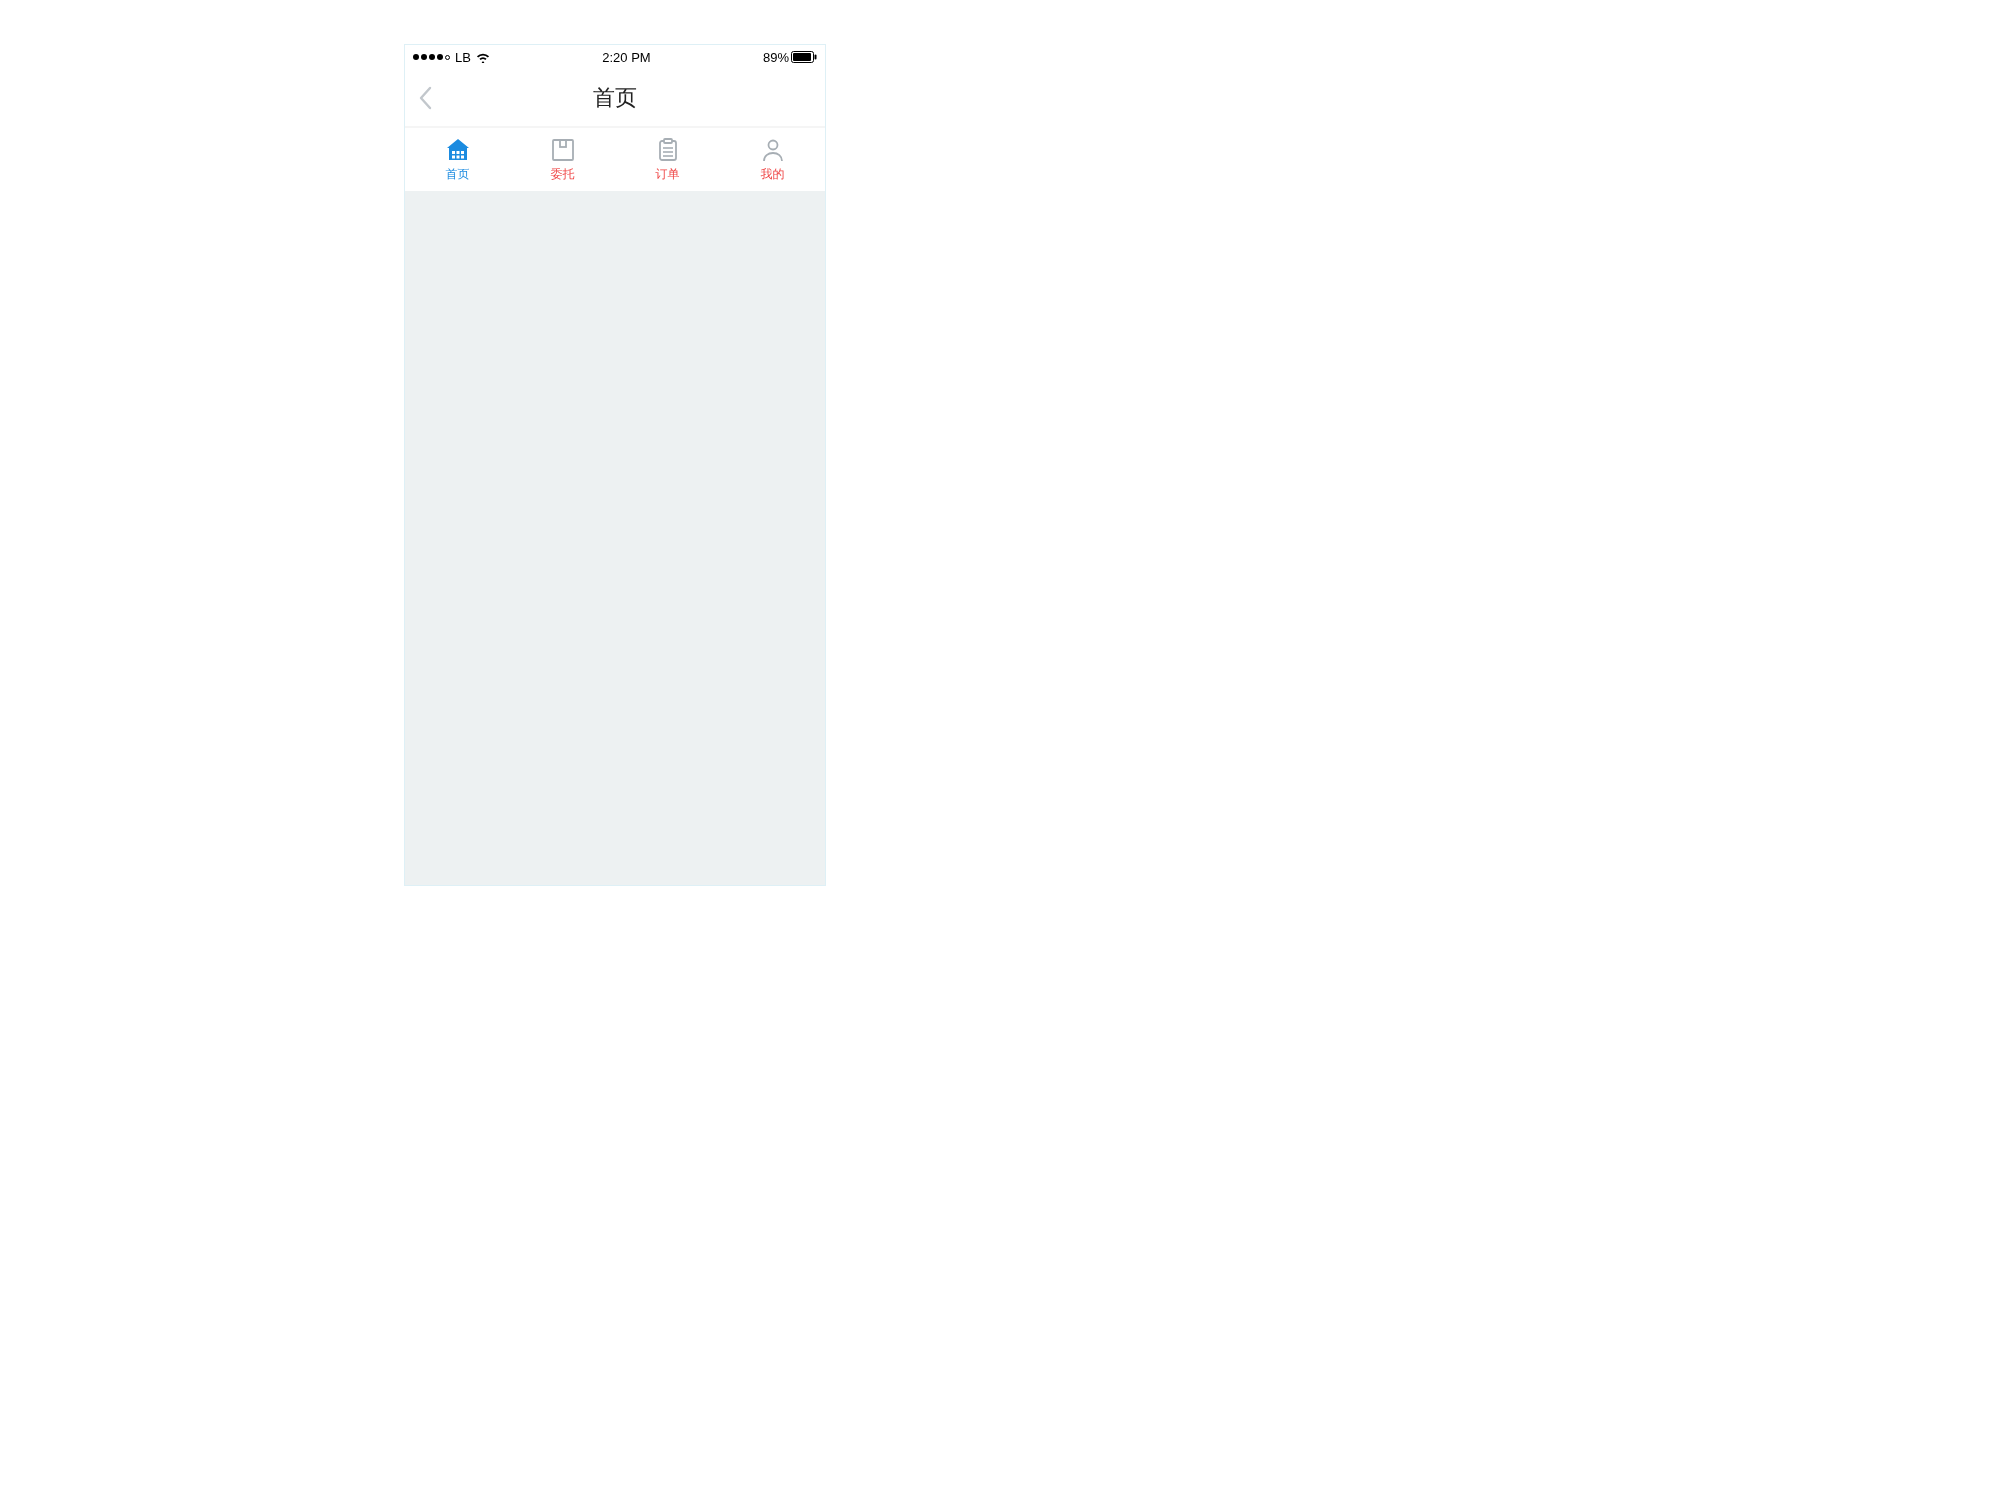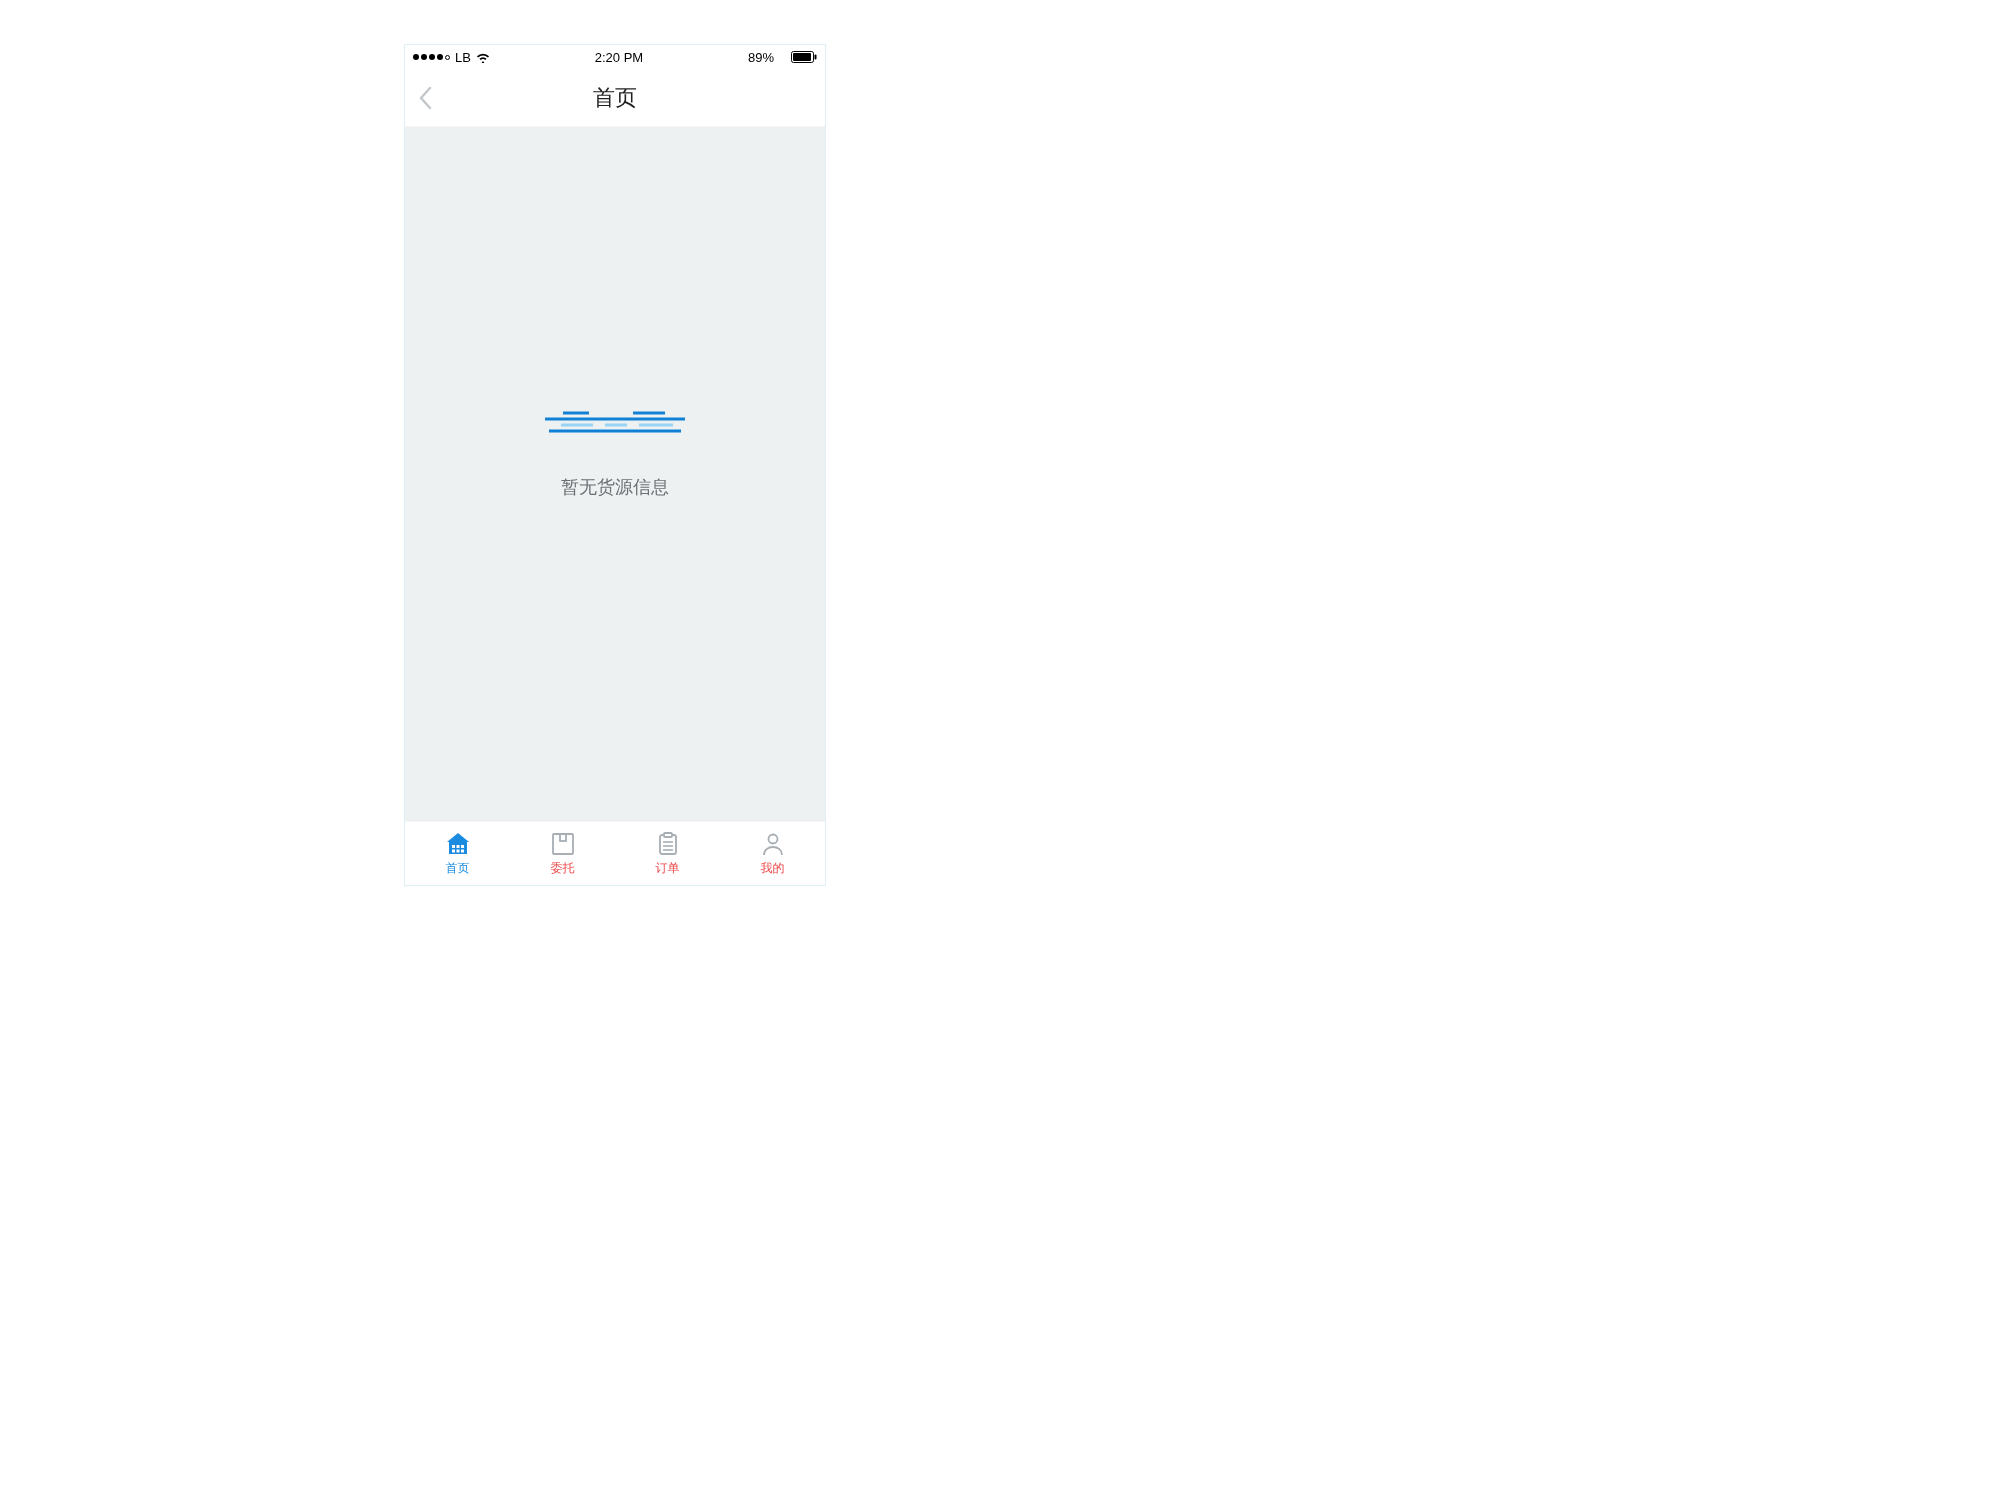--- a/index.html
+++ b/index.html
@@ -32,21 +32,21 @@
     padding: 0 8px;
     font-size: 13px;
     font-weight: 500;
     color: #000;
   }
   .status-left { display: flex; align-items: center; gap: 5px; }
   .signal-dots { display: flex; gap: 2px; align-items: center; }
   .dot { width: 6px; height: 6px; border-radius: 50%; background: #000; }
   .dot.empty { background: transparent; border: 1px solid #000; width: 5px; height: 5px; }
   .wifi-icon { width: 14px; height: 11px; }
-  .status-right { display: flex; align-items: center; gap: 17px; }
+  .status-right { display: flex; align-items: center; gap: 2px; }
   .battery-icon { width: 26px; height: 12px; }
   
   .nav-header {
     height: 58px;
     background: #ffffff;
     display: flex;
     align-items: center;
     position: relative;
     border-bottom: 1px solid rgba(0,0,0,0.04);
   }
@@ -133,32 +133,20 @@
 
   <div class="nav-header">
     <div class="back-chevron">
       <svg width="14" height="24" viewBox="0 0 14 24">
         <path d="M12 2 L3 12 L12 22" stroke="#c2c7cc" stroke-width="2.4" fill="none" stroke-linecap="round" stroke-linejoin="round"></path>
       </svg>
     </div>
     <div class="nav-title">首页</div>
   </div>
 
-  <div class="content">
-    <svg class="empty-illustration" viewBox="0 0 140 28">
-      <line x1="0" y1="10" x2="140" y2="10" stroke="#1081d6" stroke-width="3"></line>
-      <line x1="18" y1="4" x2="44" y2="4" stroke="#1081d6" stroke-width="3"></line>
-      <line x1="88" y1="4" x2="120" y2="4" stroke="#1081d6" stroke-width="3"></line>
-      <line x1="16" y1="16" x2="48" y2="16" stroke="#99d3f5" stroke-width="3"></line>
-      <line x1="60" y1="16" x2="82" y2="16" stroke="#99d3f5" stroke-width="3"></line>
-      <line x1="94" y1="16" x2="128" y2="16" stroke="#99d3f5" stroke-width="3"></line>
-      <line x1="4" y1="22" x2="136" y2="22" stroke="#1081d6" stroke-width="3"></line>
-    </svg>
-    <div class="empty-text">暂无货源信息</div>
-  </div>
 
   <div class="tab-bar">
     <div class="tab-item active">
       <svg class="tab-icon" viewBox="0 0 26 26">
         <path d="M13 2 L24 11 L22 11 L22 23 L4 23 L4 11 L2 11 Z" fill="#1b8be0"></path>
         <rect x="7" y="14" width="3" height="3" fill="#fff"></rect>
         <rect x="11.5" y="14" width="3" height="3" fill="#fff"></rect>
         <rect x="16" y="14" width="3" height="3" fill="#fff"></rect>
         <rect x="7" y="18.5" width="3" height="3" fill="#fff"></rect>
         <rect x="11.5" y="18.5" width="3" height="3" fill="#fff"></rect>

